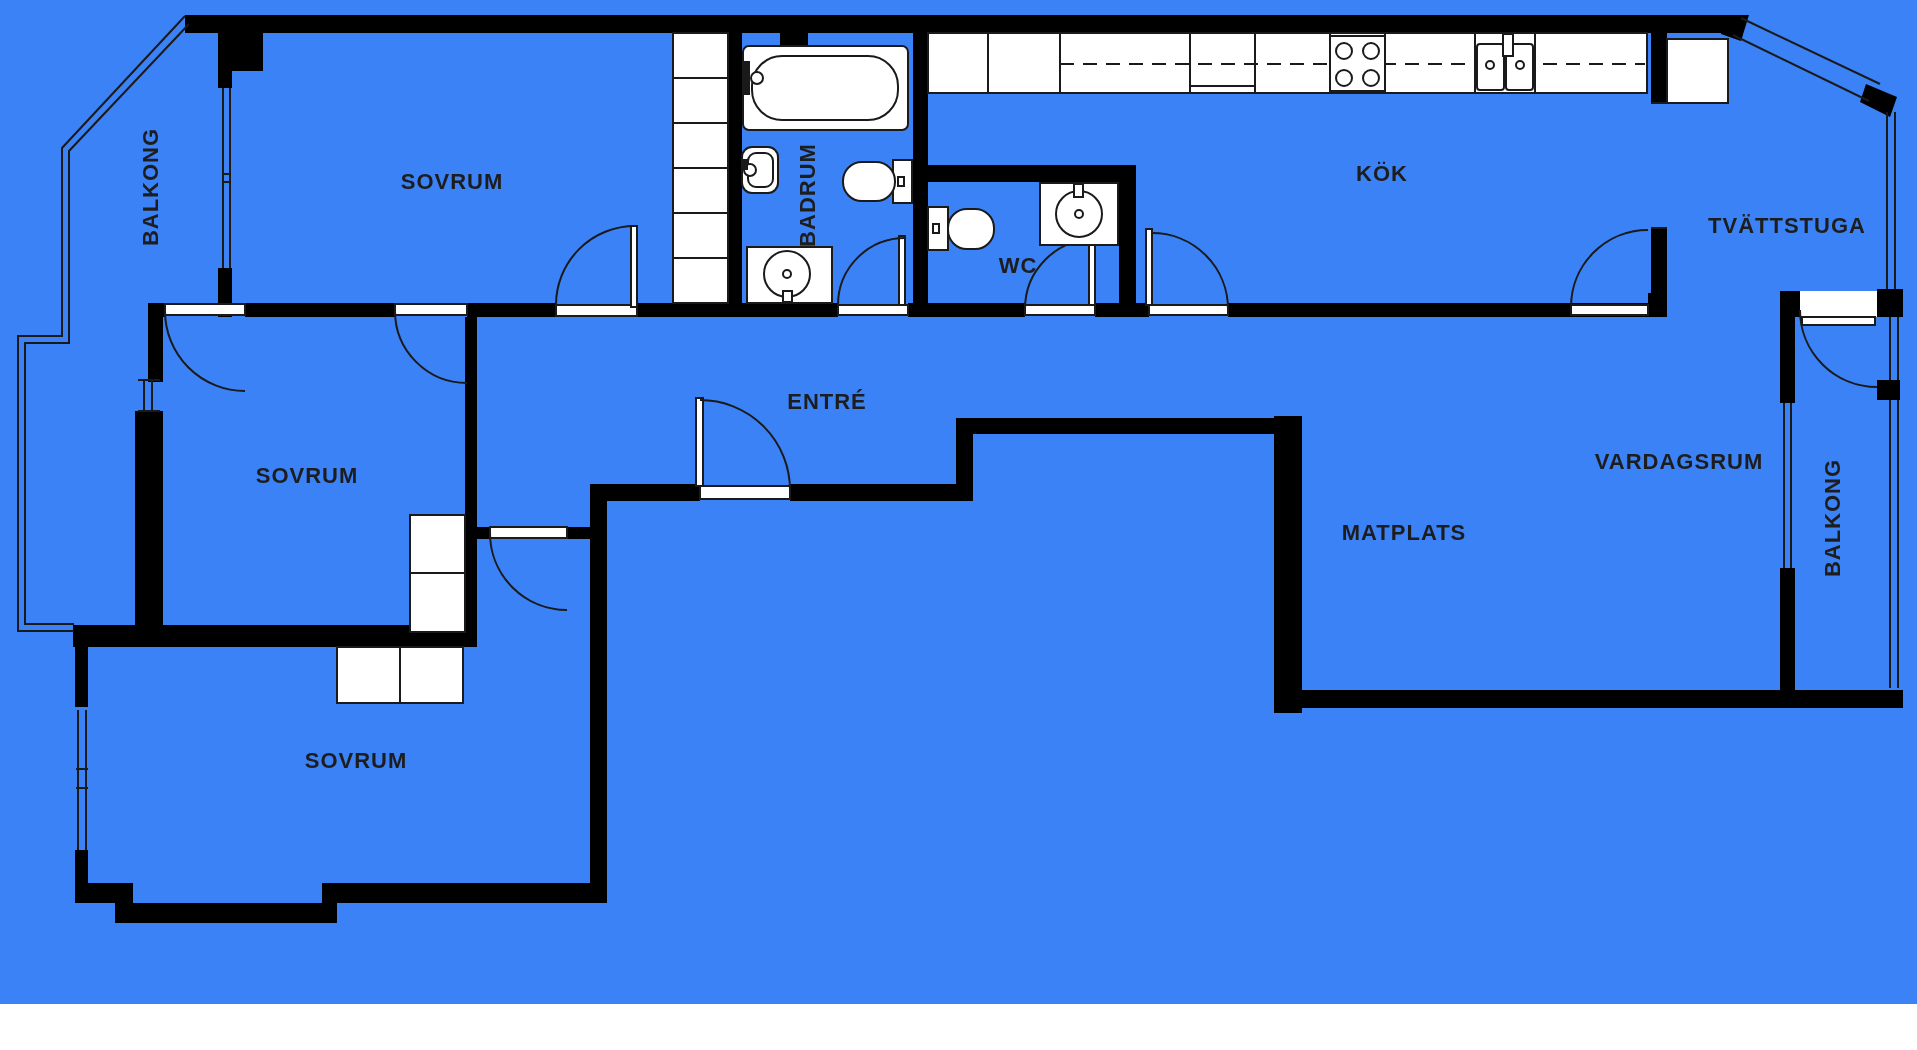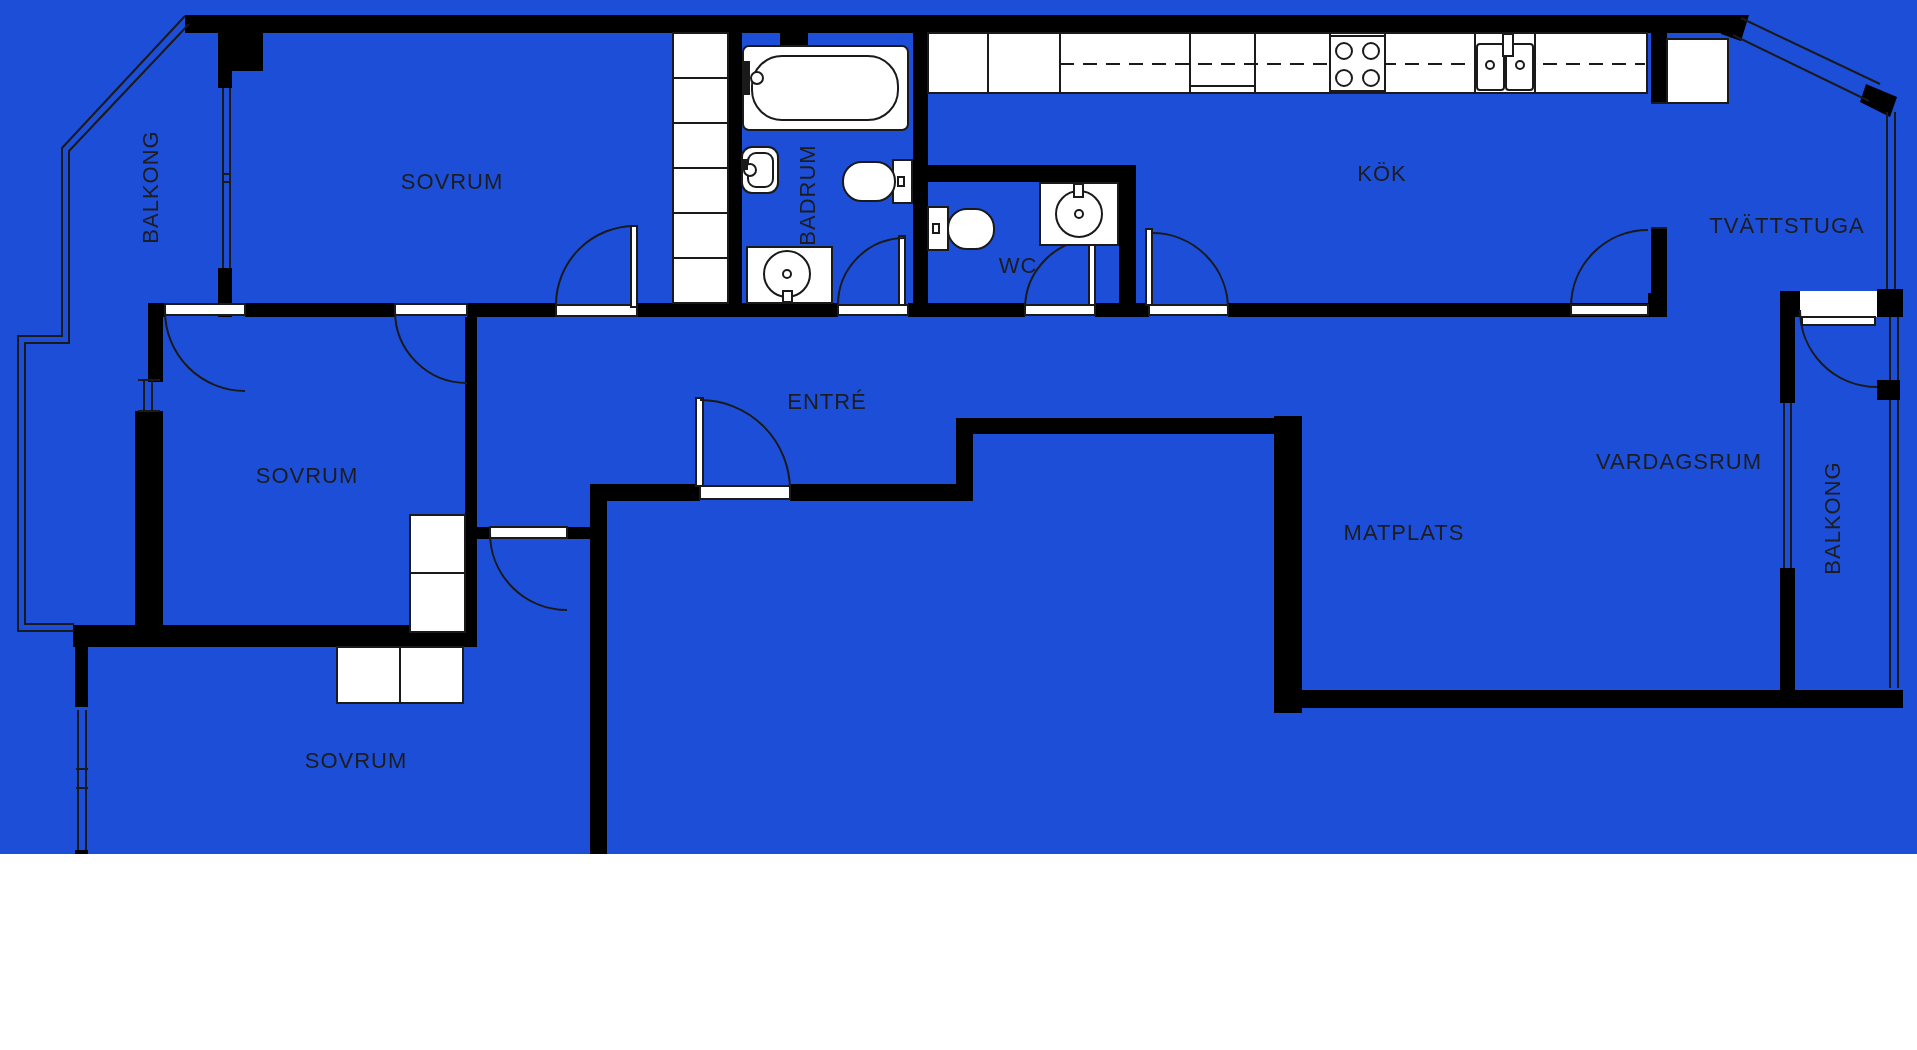--- a/index.html
+++ b/index.html
@@ -1,17 +1,17 @@
 <!DOCTYPE html>
 <html><head>
 <meta charset="utf-8">
 <style>
   html,body{margin:0;padding:0;background:#ffffff;}
-  #stage{position:relative;width:1917px;height:854px;background:#1d4ed8;overflow:hidden;
-         font-family:"Liberation Sans", sans-serif;}
+  #stage{position:relative;width:1917px;height:1004px;background:#3b82f6;overflow:hidden;
+         font-family:"Liberation Sans", sans-serif;font-weight:bold;}
   svg{position:absolute;left:0;top:0;}
   text{font-family:"Liberation Sans", sans-serif;font-size:22px;letter-spacing:1px;fill:#1d1d1d;}
 </style>
 </head>
 <body>
 
 <div id="stage">
 <svg width="1917" height="1050" viewBox="0 0 1917 1050">
 
   <g fill="#000000" stroke="none">

